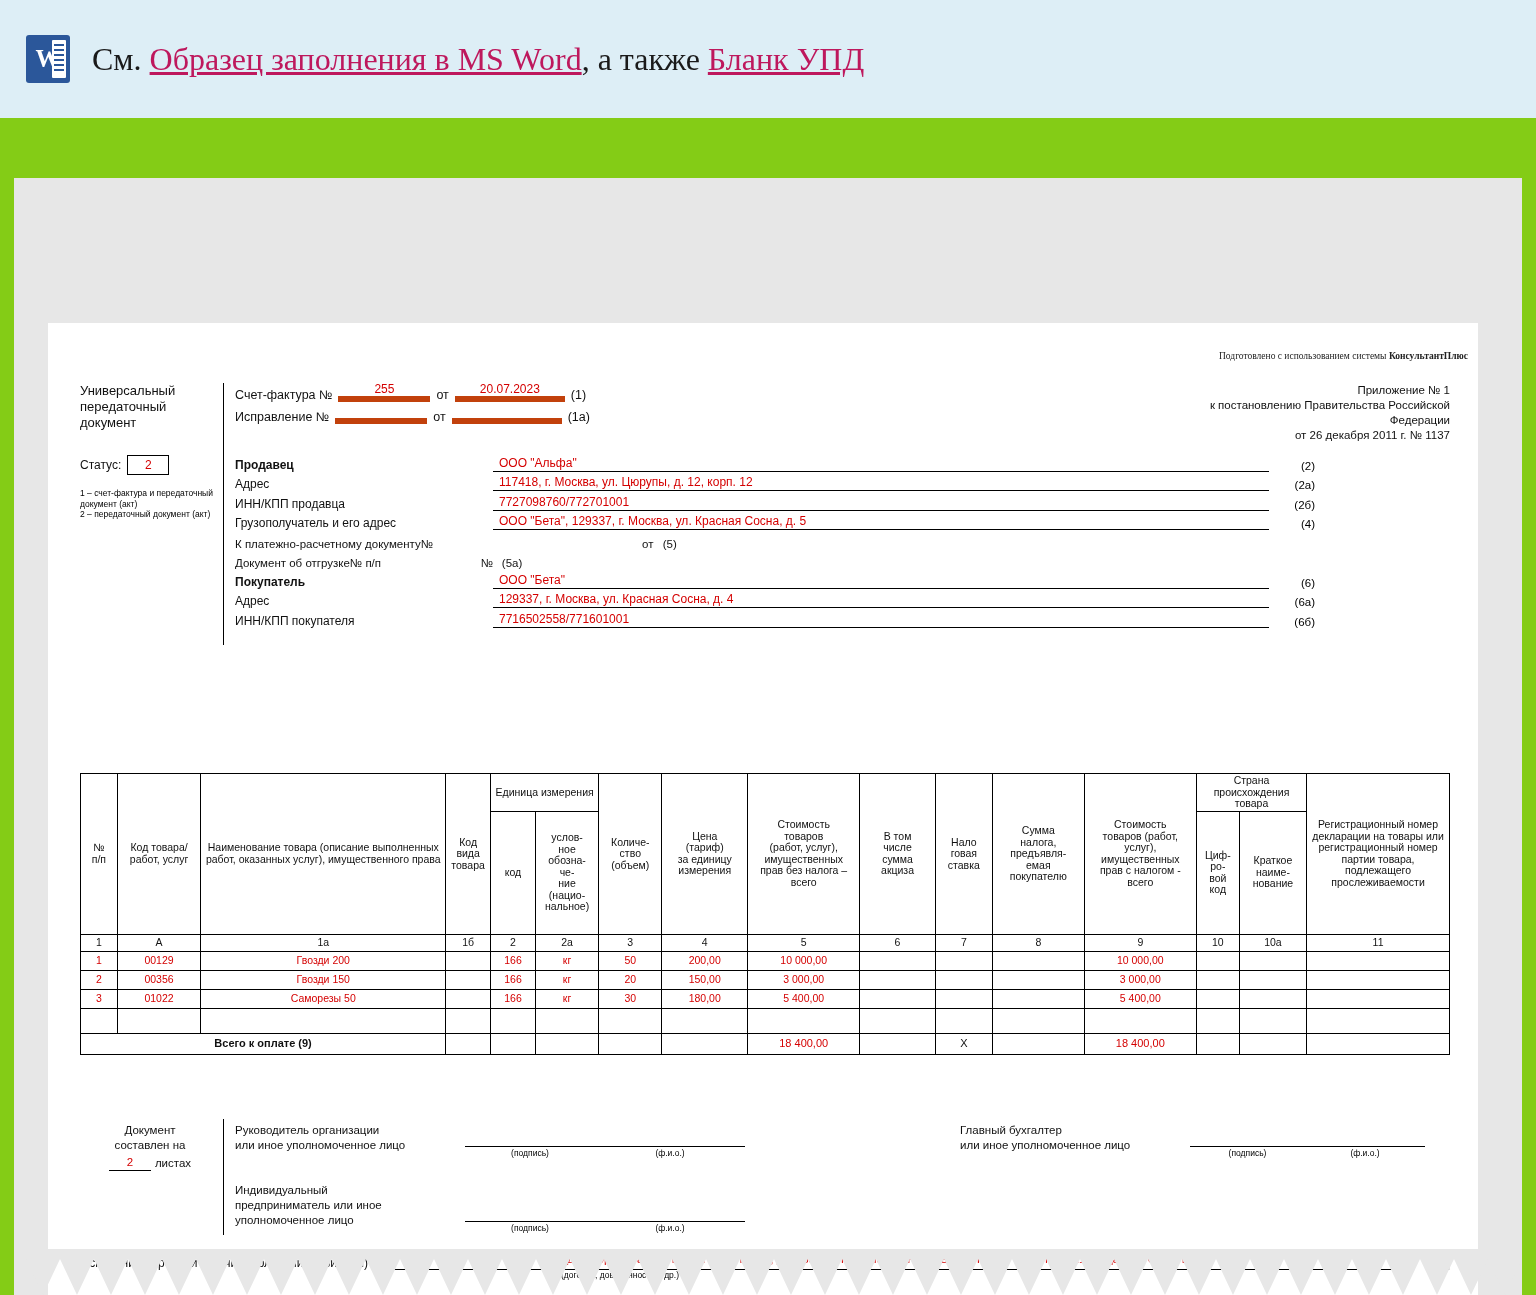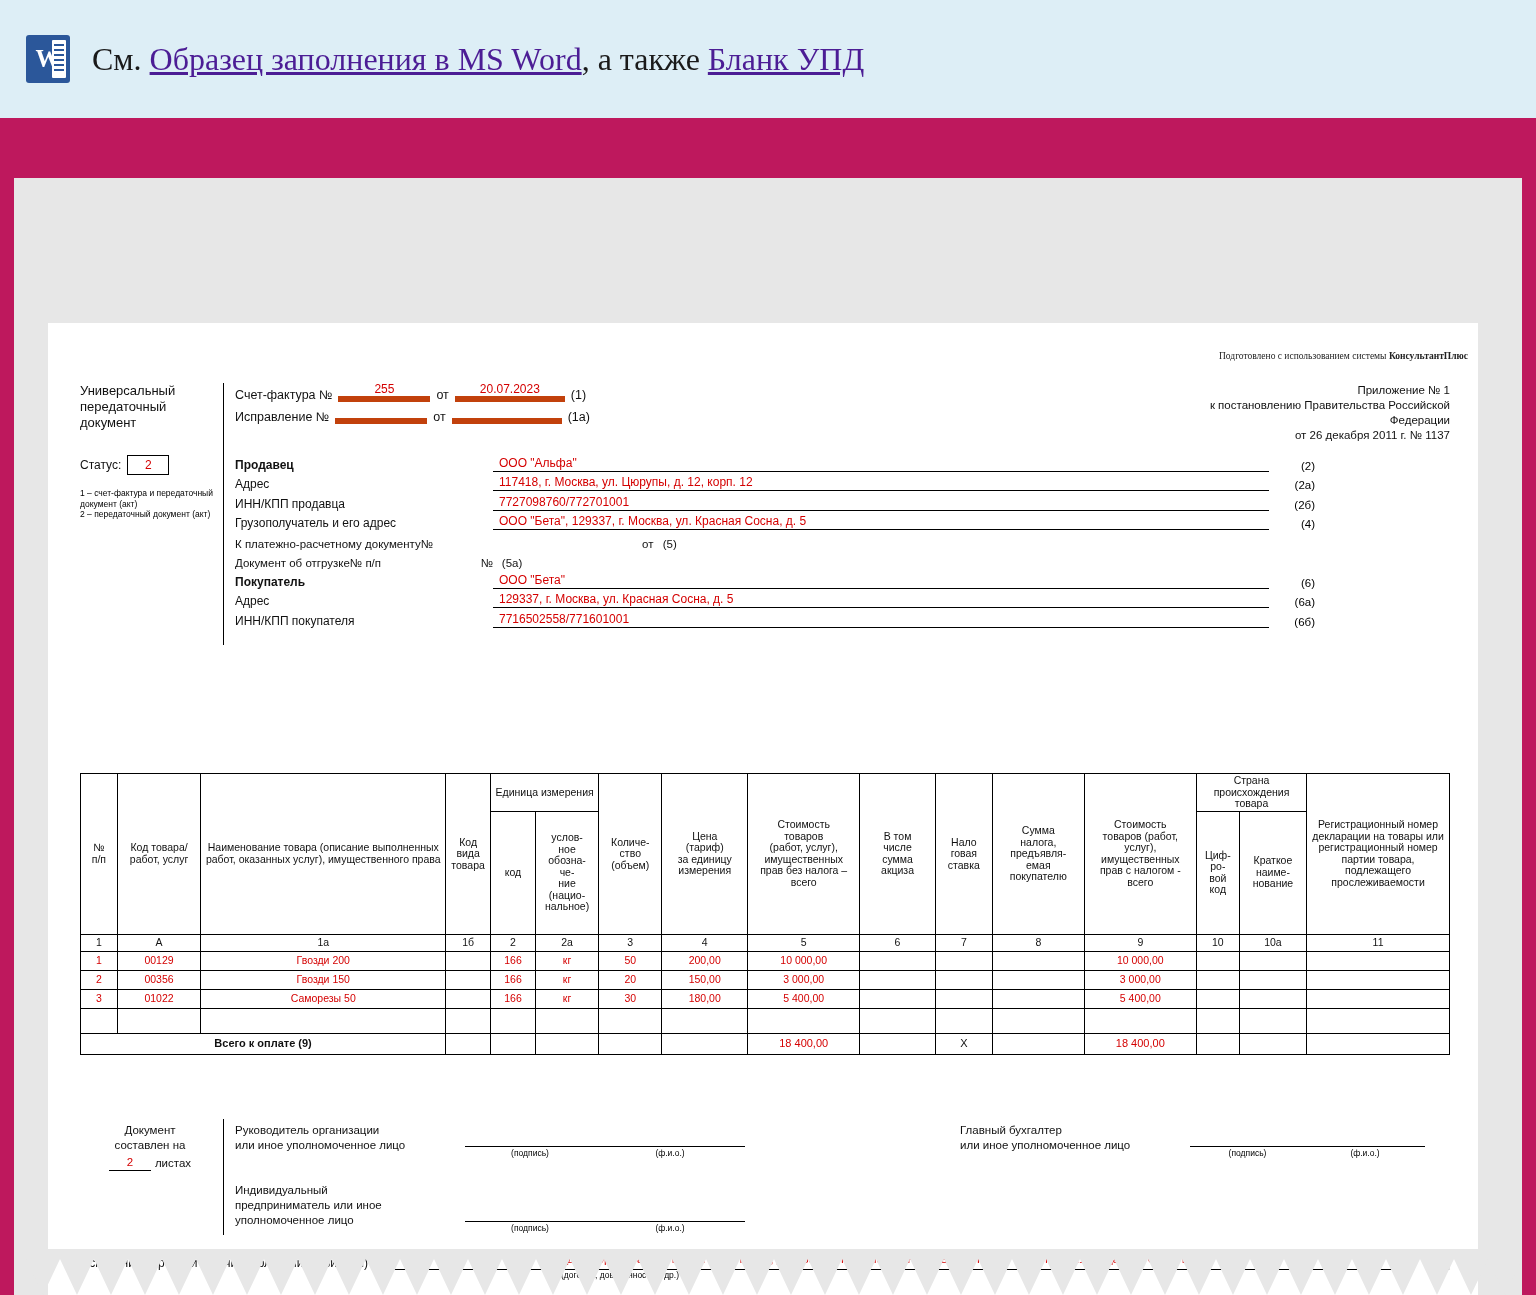--- a/index.html
+++ b/index.html
@@ -37,29 +37,29 @@
     box-shadow:0 5px 0 #2b579a,0 10px 0 #2b579a,0 15px 0 #2b579a,0 20px 0 #2b579a,0 25px 0 #2b579a;
   }
   .banner-text{
     margin-left:22px;
     font-family:"Liberation Serif", serif;
     font-size:32px;
     color:#1a1a1a;
     white-space:nowrap;
   }
   .banner-text a{
-    color:#4c1d95;
+    color:#be185d;
     text-decoration:underline;
     margin-top:16px;
   }
   
   .stage{
     position:relative;
     height:1177px;
-    background:#be185d;
+    background:#84cc16;
   }
   .grayframe{
     position:absolute;left:14px;top:60px;right:14px;bottom:0;
     background:#e7e7e7;
   }
   .sheet{
     position:absolute;left:48px;top:205px;width:1430px;height:1060px;
     background:#fff;
     box-sizing:border-box;
     font-size:11.5px;
@@ -243,21 +243,21 @@
             <span class="code">(5а)</span>
           </div>
 
           <div class="row">
             <span class="name b">Покупатель</span>
             <span class="val">ООО "Бета"</span>
             <span class="code">(6)</span>
           </div>
           <div class="row">
             <span class="name">Адрес</span>
-            <span class="val">129337, г. Москва, ул. Красная Сосна, д. 5</span>
+            <span class="val">129337, г. Москва, ул. Красная Сосна, д. 4</span>
             <span class="code">(6а)</span>
           </div>
           <div class="row">
             <span class="name">ИНН/КПП покупателя</span>
             <span class="val">7716502558/771601001</span>
             <span class="code">(6б)</span>
           </div>
 
         </div>
       </div>

